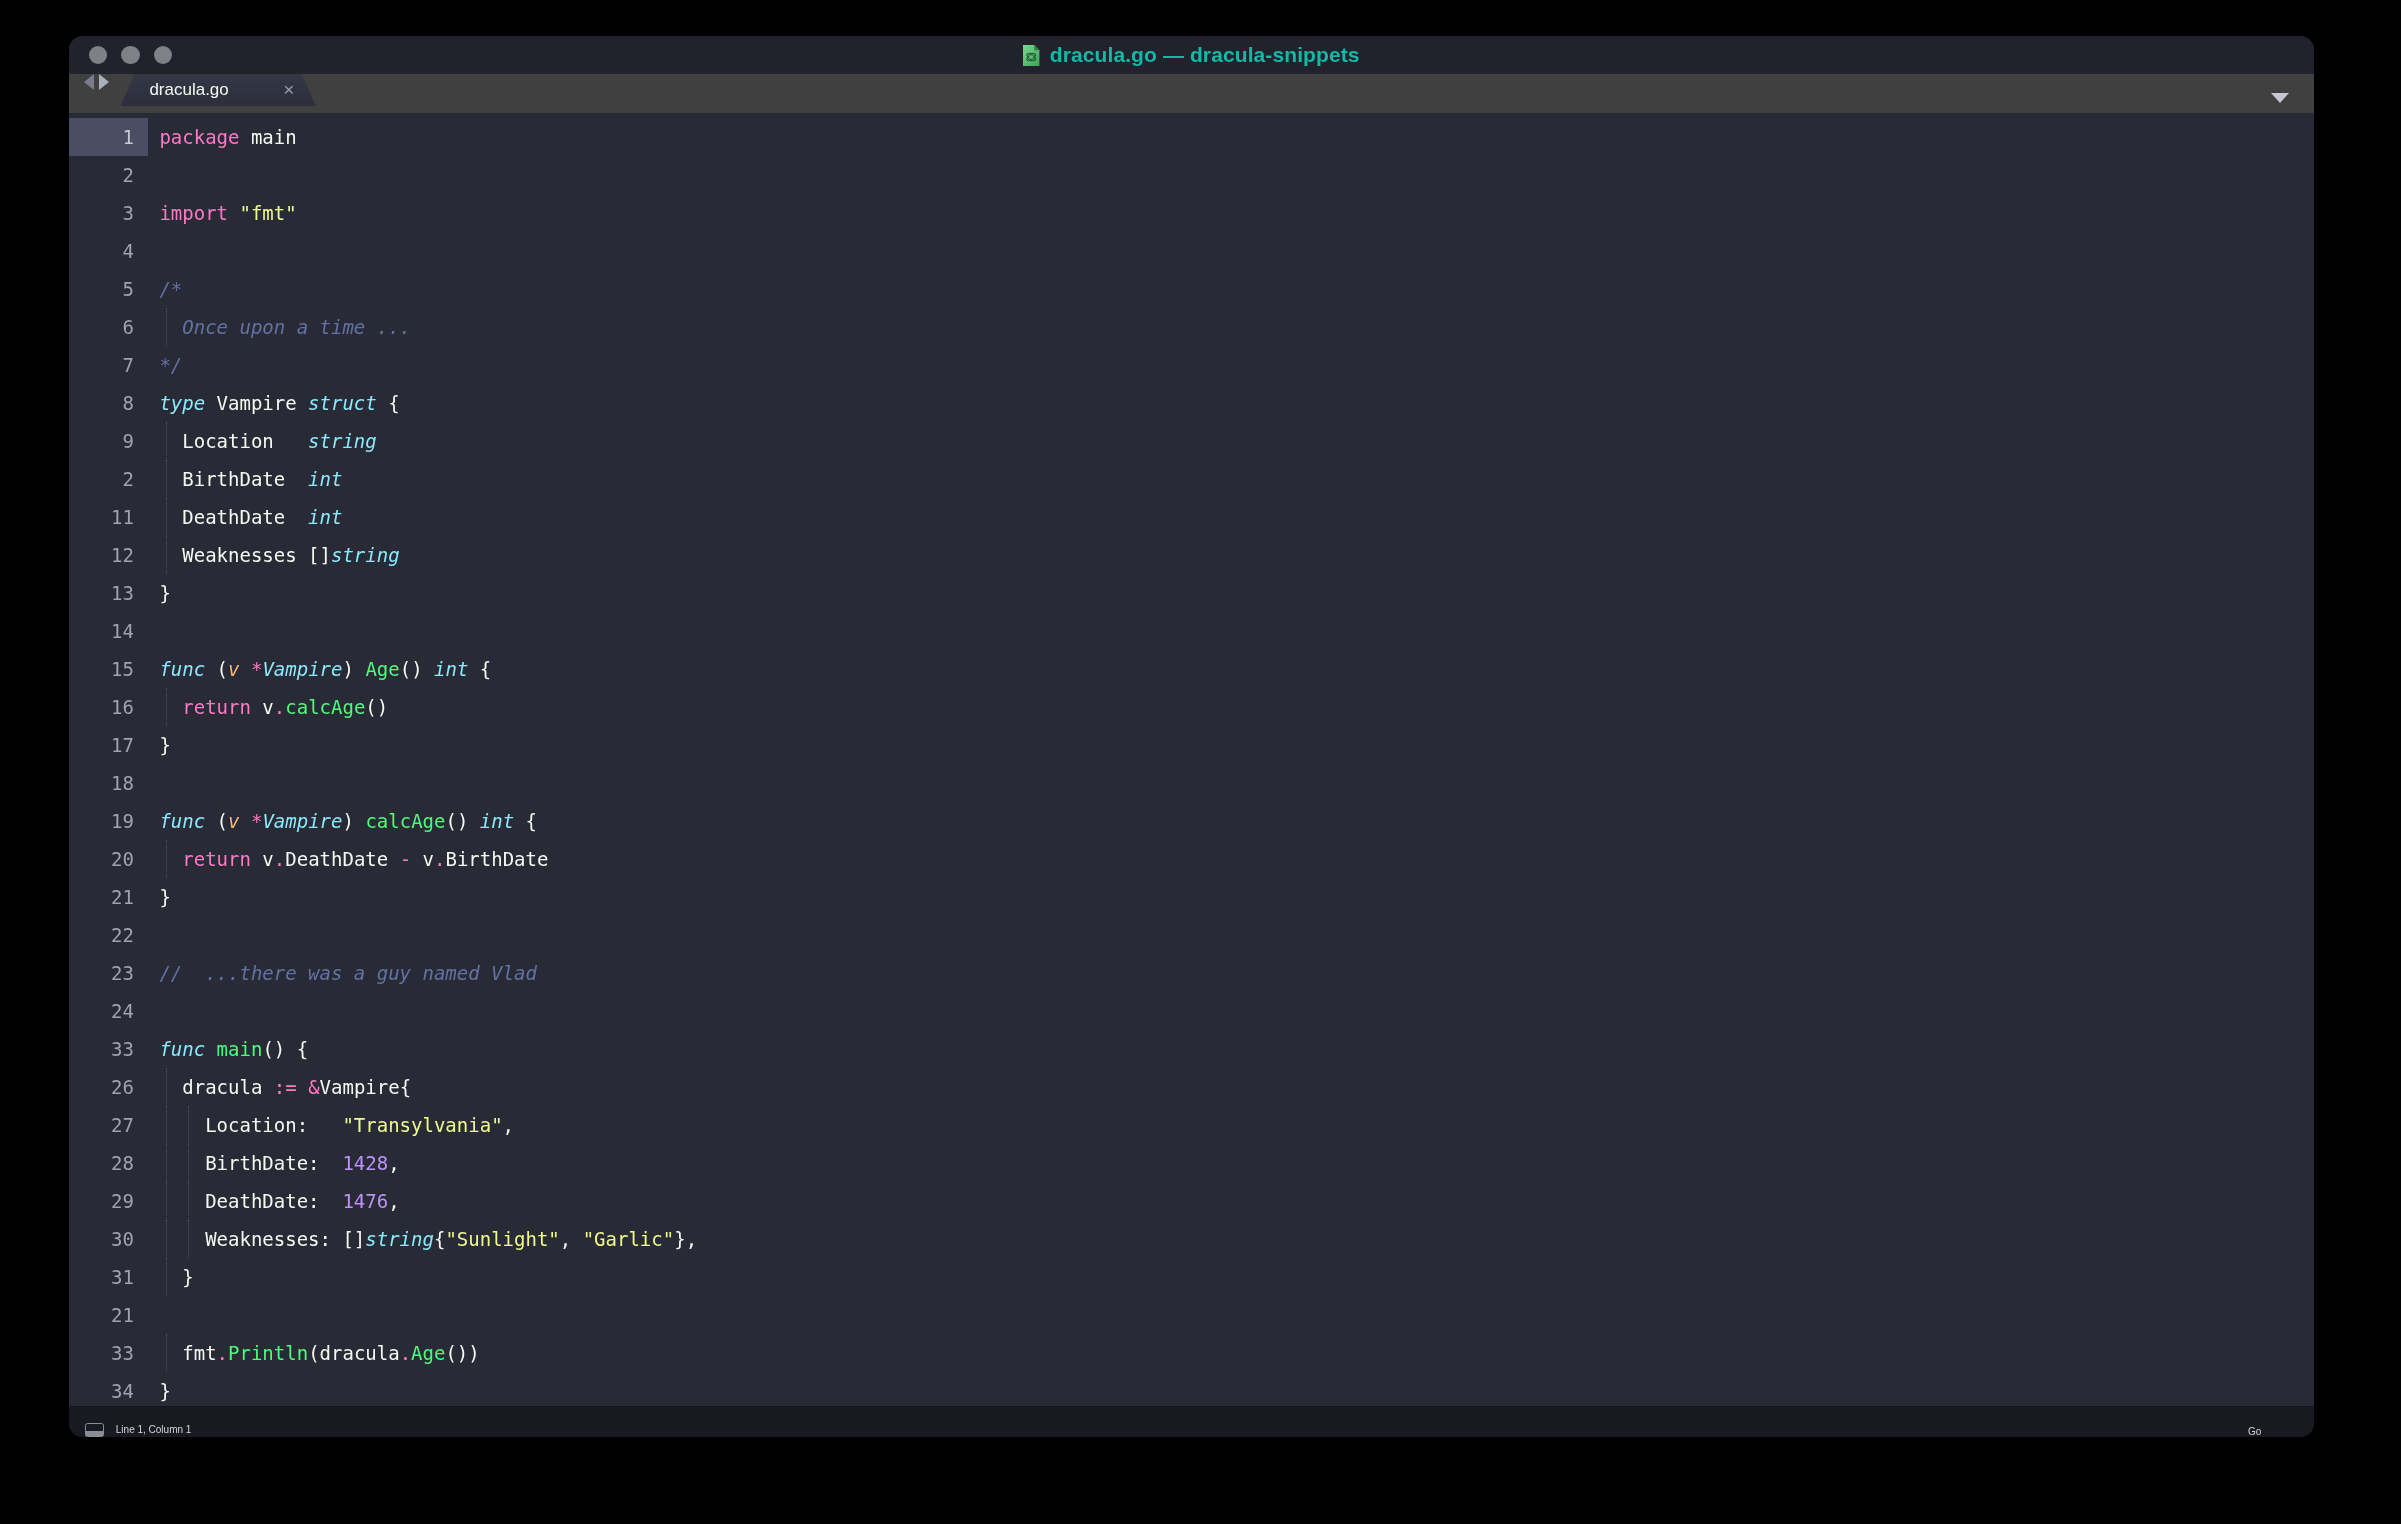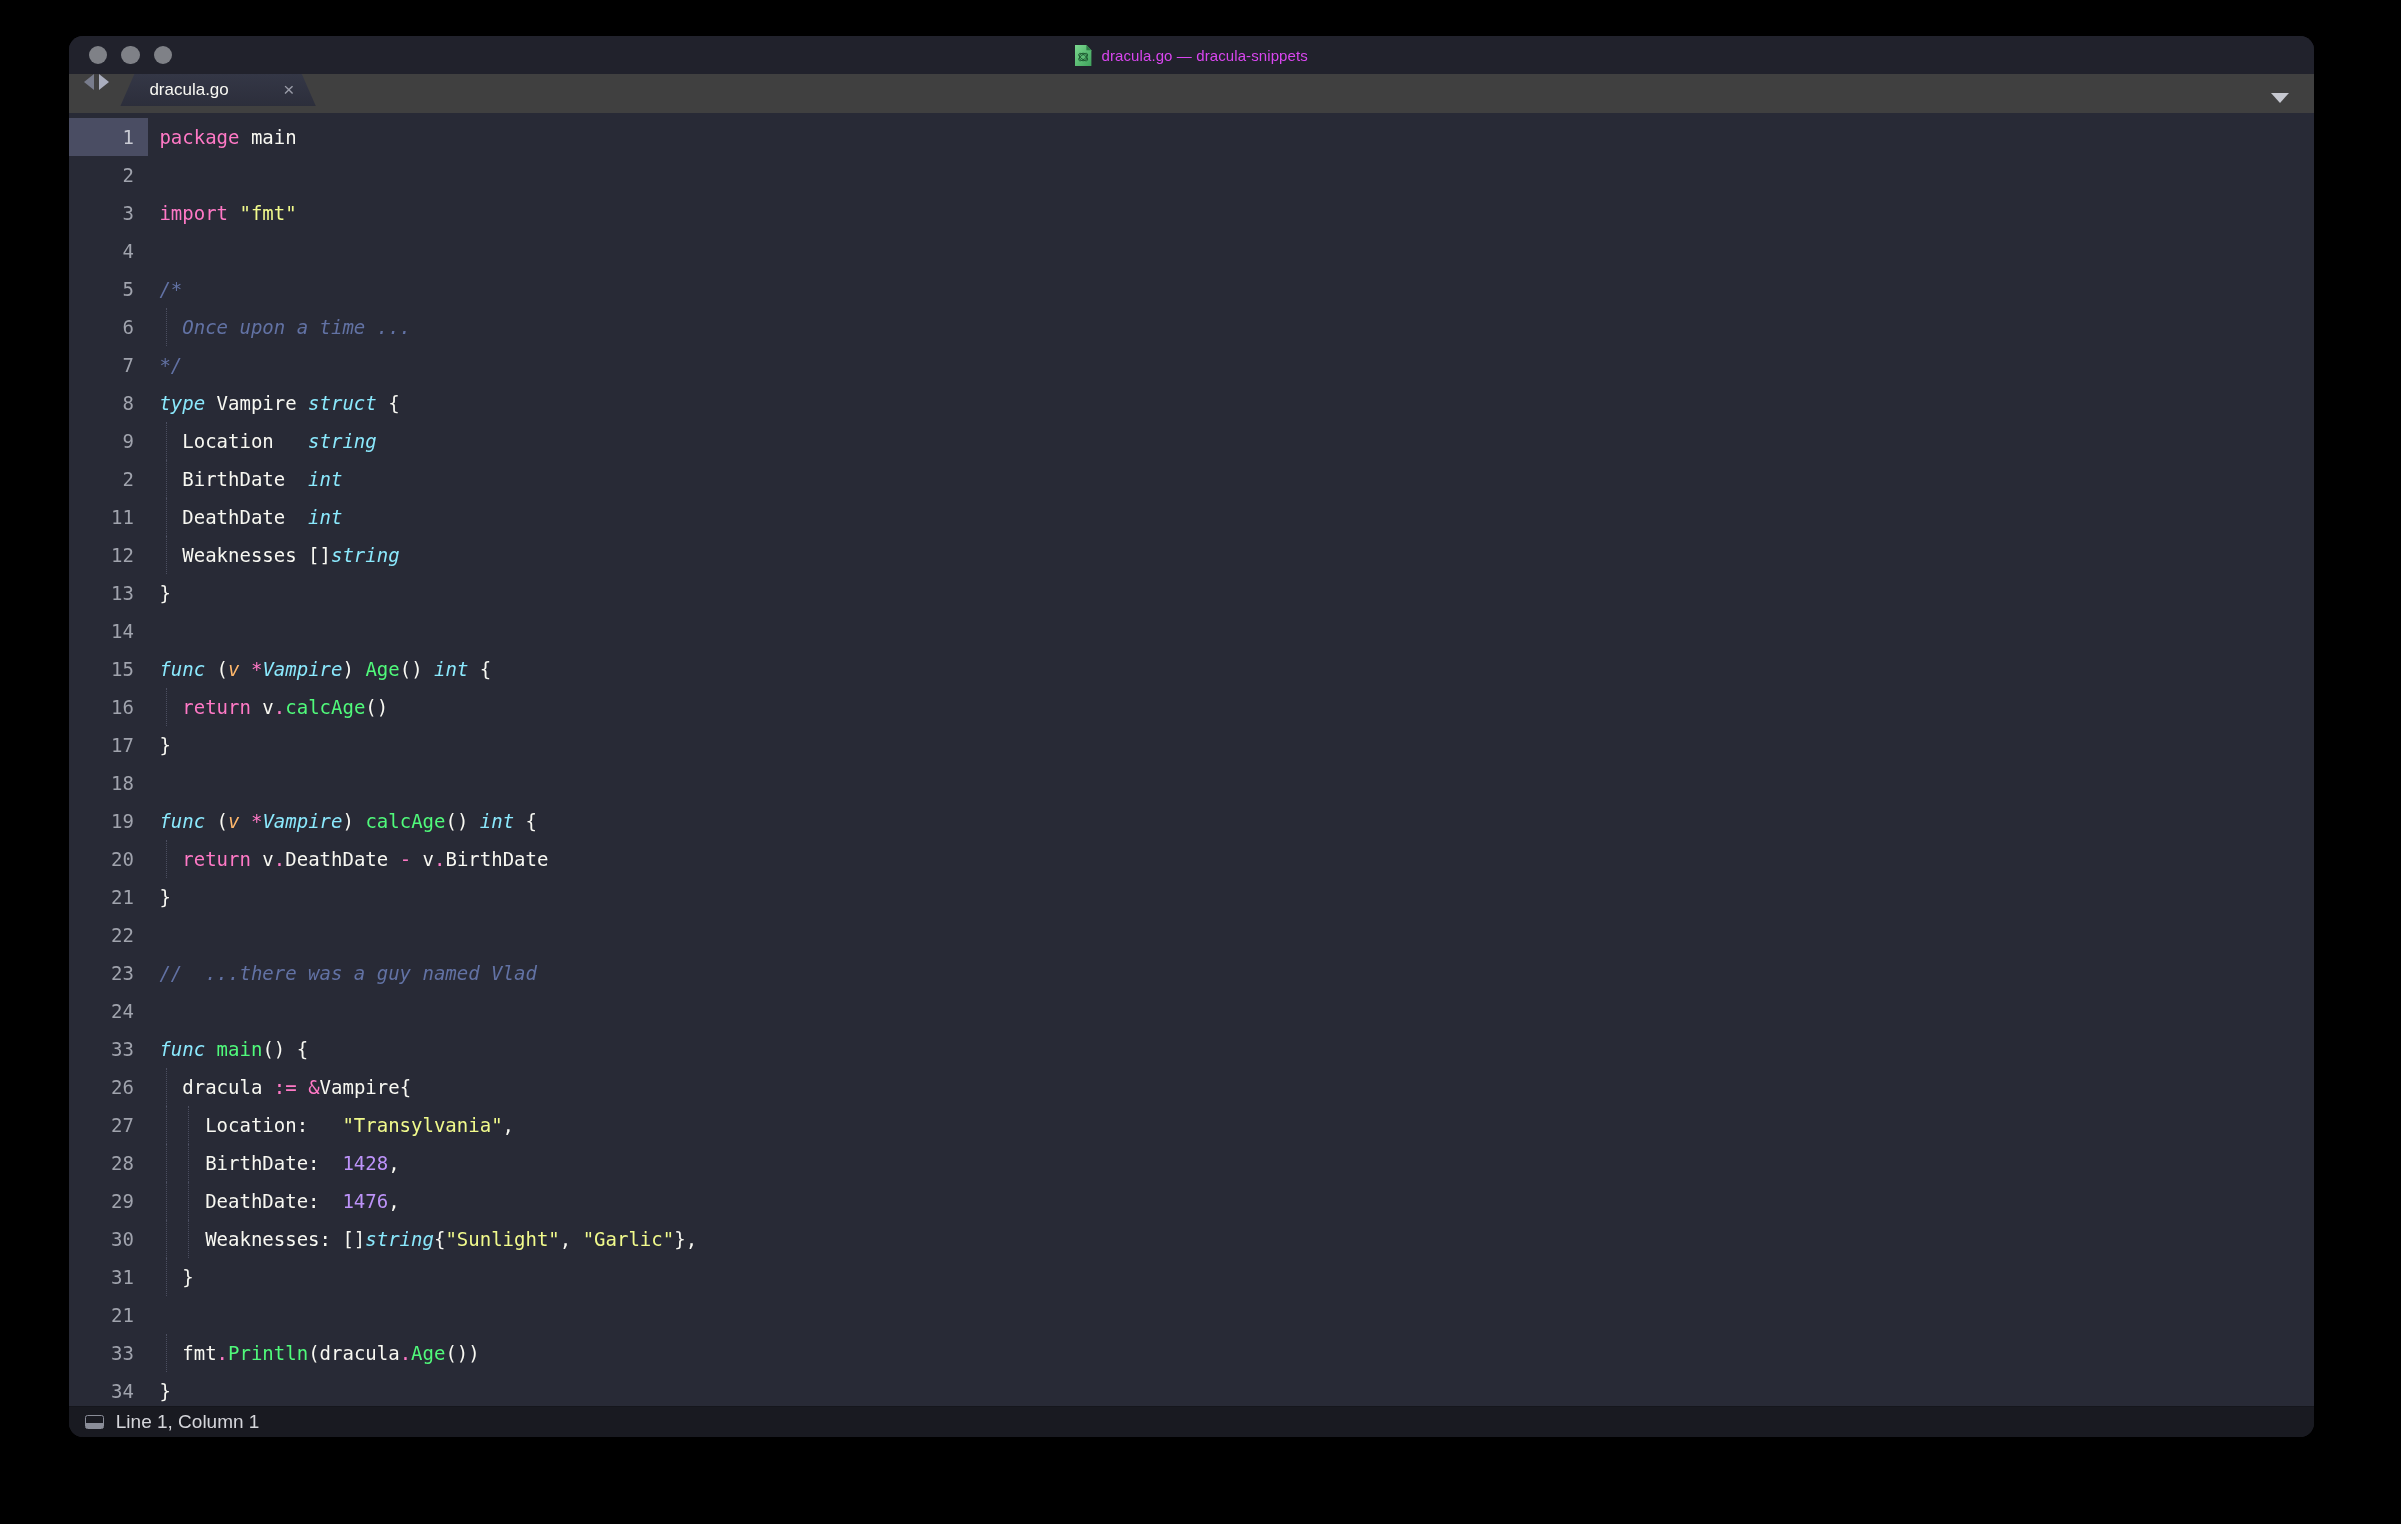--- a/index.html
+++ b/index.html
@@ -56,23 +56,24 @@
     right: 0;
     top: 0;
     height: 38px;
     display: flex;
     align-items: center;
     justify-content: center;
     gap: 10px;
     pointer-events: none;
   }
   #window-title .title-text {
-    font-size: 15px;
-    color: #d946ef;
+    font-size: 21px;
+    color: #14b8a6;
     letter-spacing: 0.1px;
+    font-weight: bold;
   }
   .file-icon {
     width: 16.4px;
     height: 21px;
     position: relative;
     display: inline-block;
   }
 
   
   #tabbar {
@@ -203,23 +204,23 @@
   .t-num   { color: #BD93F9; }
   .t-par   { color: #FFB86C; font-style: italic; }
   .t-op    { color: #FF79C6; }
 
   
   #statusbar {
     flex: 0 0 30px;
     height: 30px;
     background: #191A21;
     display: flex;
-    align-items: center;
+    align-items: flex-end;
     color: #D5D6DB;
-    font-size: 19px;
+    font-size: 10px;
     font-family: "Liberation Sans", sans-serif;
     border-top: 0.6px solid #15161C;
   }
   #status-left {
     display: flex;
     align-items: center;
     gap: 11.4px;
     padding-left: 16.4px;
   }
   #panel-icon {

